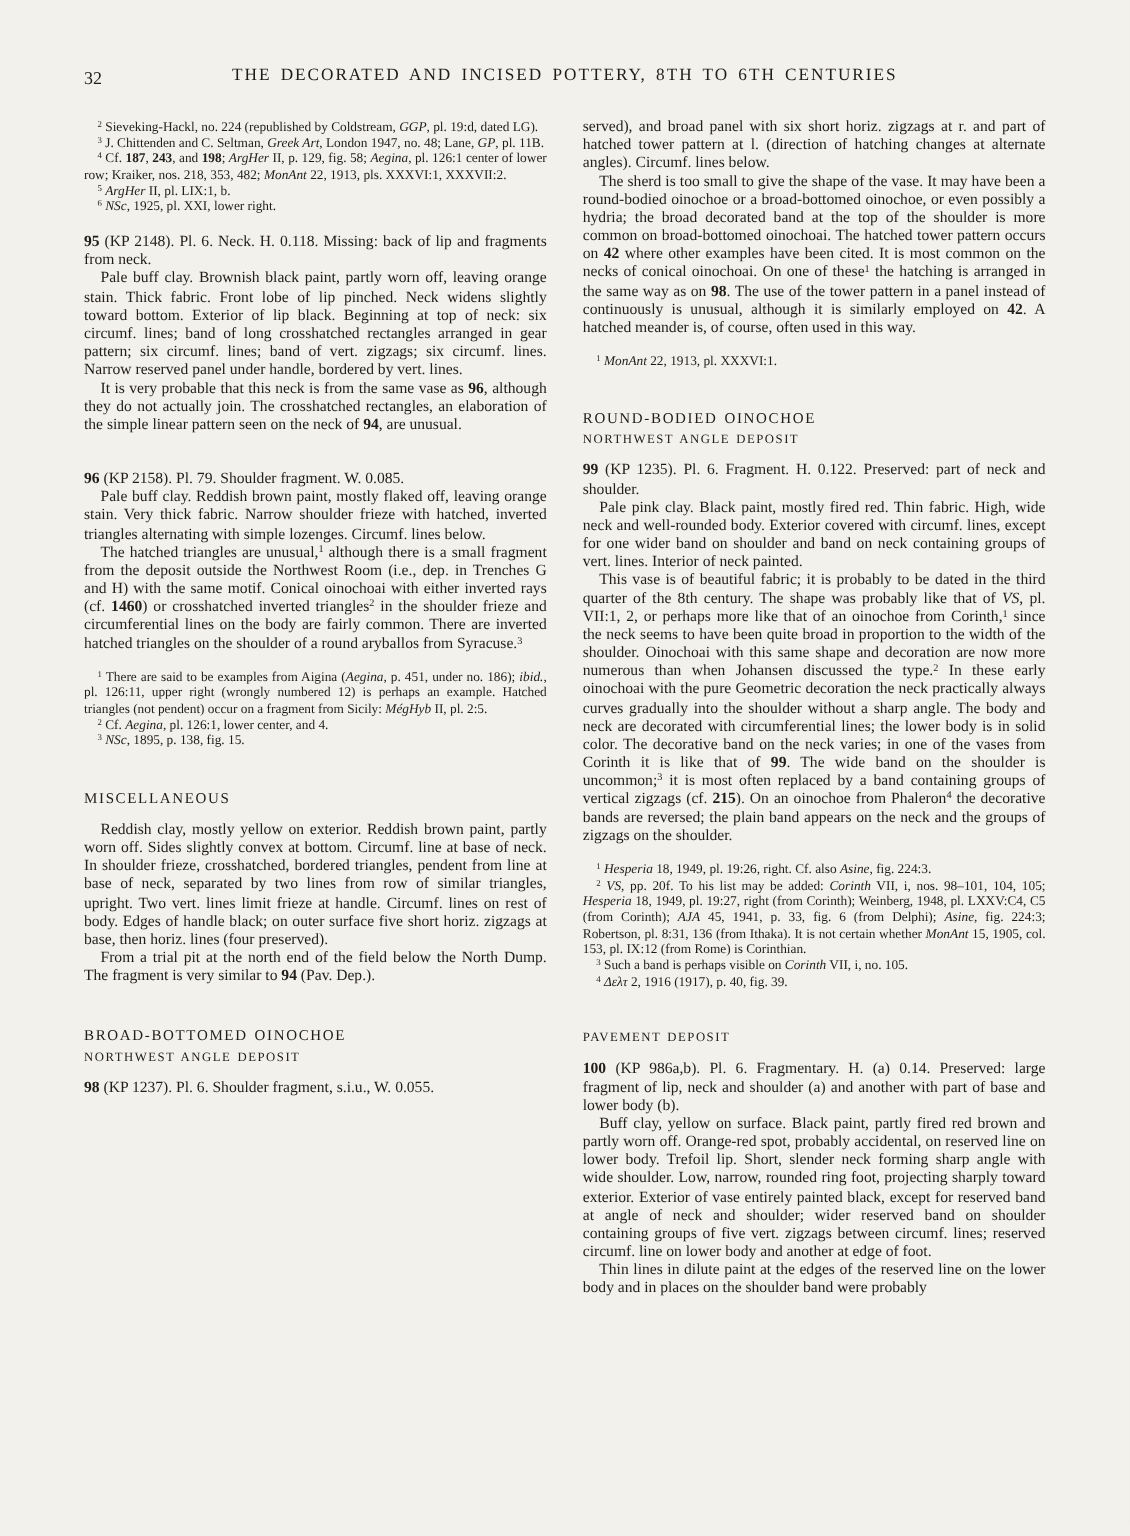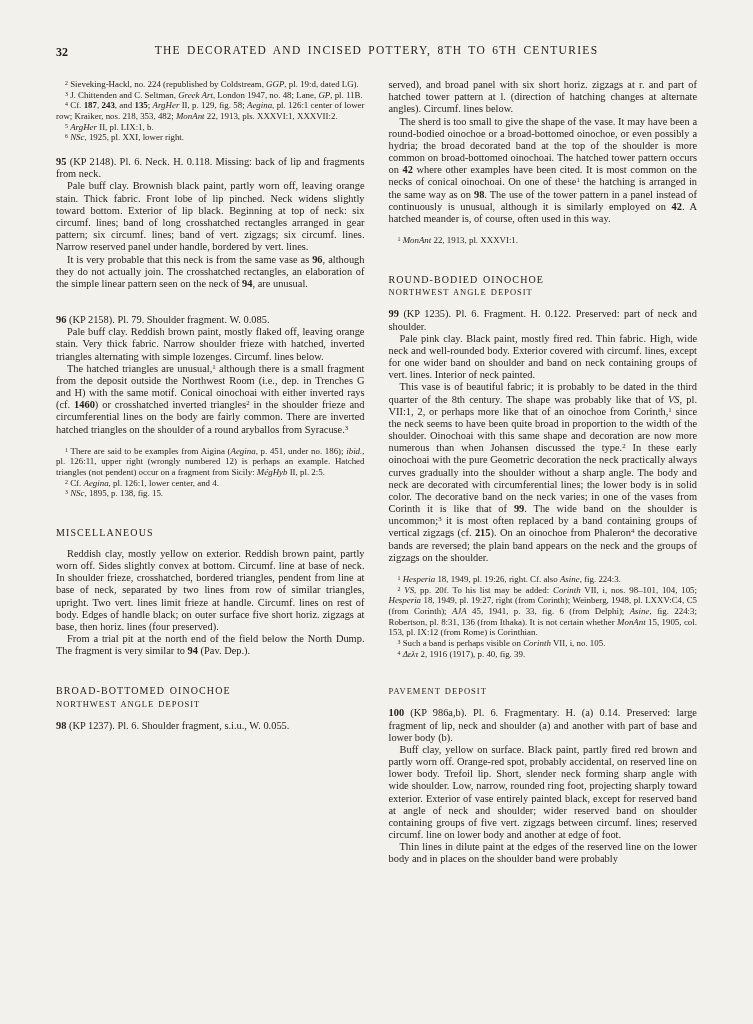--- a/index.html
+++ b/index.html
@@ -6,21 +6,21 @@
   html,body { background:#e9e7e2; }
   body {
     width:753px; height:1024px; margin:0 auto; overflow:hidden;
     background:#f3f1ec; color:#201d19;
     font-family:"Liberation Serif","DejaVu Serif",serif;
     -webkit-font-smoothing:antialiased;
   }
   .page { padding:44px 56px 0 56px; }
 
   .header { position:relative; height:18px; margin-bottom:17px; }
-  .pageno { position:absolute; left:0; top:1px; font-size:12px;font-weight:bold; }
+  .pageno { position:absolute; left:0; top:1px; font-size:12px; }
   .running-title { text-align:center; font-size:11.5px; letter-spacing:1.3px; word-spacing:2px; }
 
   .cols { display:flex; gap:24px; }
   .col { width:309px; font-size:10.4px; line-height:1.17; text-align:justify; }
 
   p { margin:0; }
   .para  { text-indent:11px; }
   .para0 { text-indent:0; }
   .head  { margin-top:24px; text-indent:0; }
   .fnotes { margin-top:10px; font-size:8.9px; line-height:1.2; }
@@ -43,21 +43,21 @@
 <div class="page">
   <div class="header">
     <span class="pageno">32</span>
     <div class="running-title">THE DECORATED AND INCISED POTTERY, 8TH TO 6TH CENTURIES</div>
   </div>
   <div class="cols">
     <div class="col">
         <div class="fnotes">
           <p class="fnote"><sup>2</sup> Sieveking-Hackl, no. 224 (republished by Coldstream, <span class="i">GGP</span>, pl. 19:d, dated LG).</p>
           <p class="fnote"><sup>3</sup> J. Chittenden and C. Seltman, <span class="i">Greek Art</span>, London 1947, no. 48; Lane, <span class="i">GP</span>, pl. 11B.</p>
-          <p class="fnote"><sup>4</sup> Cf. <span class="b">187</span>, <span class="b">243</span>, and <span class="b">135</span>; <span class="i">ArgHer</span> II, p. 129, fig. 58; <span class="i">Aegina</span>, pl. 126:1 center of lower row; Kraiker, nos. 218, 353, 482; <span class="i">MonAnt</span> 22, 1913, pls. XXXVI:1, XXXVII:2.</p>
+          <p class="fnote"><sup>4</sup> Cf. <span class="b">187</span>, <span class="b">243</span>, and <span class="b">198</span>; <span class="i">ArgHer</span> II, p. 129, fig. 58; <span class="i">Aegina</span>, pl. 126:1 center of lower row; Kraiker, nos. 218, 353, 482; <span class="i">MonAnt</span> 22, 1913, pls. XXXVI:1, XXXVII:2.</p>
           <p class="fnote"><sup>5</sup> <span class="i">ArgHer</span> II, pl. LIX:1, b.</p>
           <p class="fnote"><sup>6</sup> <span class="i">NSc</span>, 1925, pl. XXI, lower right.</p>
         </div>
         <p class="head"><span class="b">95</span> (KP 2148). Pl. 6. Neck. H. 0.118. Missing: back of lip and fragments from neck.</p>
         <p class="para">Pale buff clay. Brownish black paint, partly worn off, leaving orange stain. Thick fabric. Front lobe of lip pinched. Neck widens slightly toward bottom. Exterior of lip black. Beginning at top of neck: six circumf. lines; band of long crosshatched rectangles arranged in gear pattern; six circumf. lines; band of vert. zigzags; six circumf. lines. Narrow reserved panel under handle, bordered by vert. lines.</p>
         <p class="para">It is very probable that this neck is from the same vase as <span class="b">96</span>, although they do not actually join. The crosshatched rectangles, an elaboration of the simple linear pattern seen on the neck of <span class="b">94</span>, are unusual.</p>
         <p class="head"><span class="b">96</span> (KP 2158). Pl. 79. Shoulder fragment. W. 0.085.</p>
         <p class="para">Pale buff clay. Reddish brown paint, mostly flaked off, leaving orange stain. Very thick fabric. Narrow shoulder frieze with hatched, inverted triangles alternating with simple lozenges. Circumf. lines below.</p>
         <p class="para">The hatched triangles are unusual,<sup>1</sup> although there is a small fragment from the deposit outside the Northwest Room (i.e., dep. in Trenches G and H) with the same motif. Conical oinochoai with either inverted rays (cf. <span class="b">1460</span>) or crosshatched inverted triangles<sup>2</sup> in the shoulder frieze and circumferential lines on the body are fairly common. There are inverted hatched triangles on the shoulder of a round aryballos from Syracuse.<sup>3</sup></p>
         <div class="fnotes">

